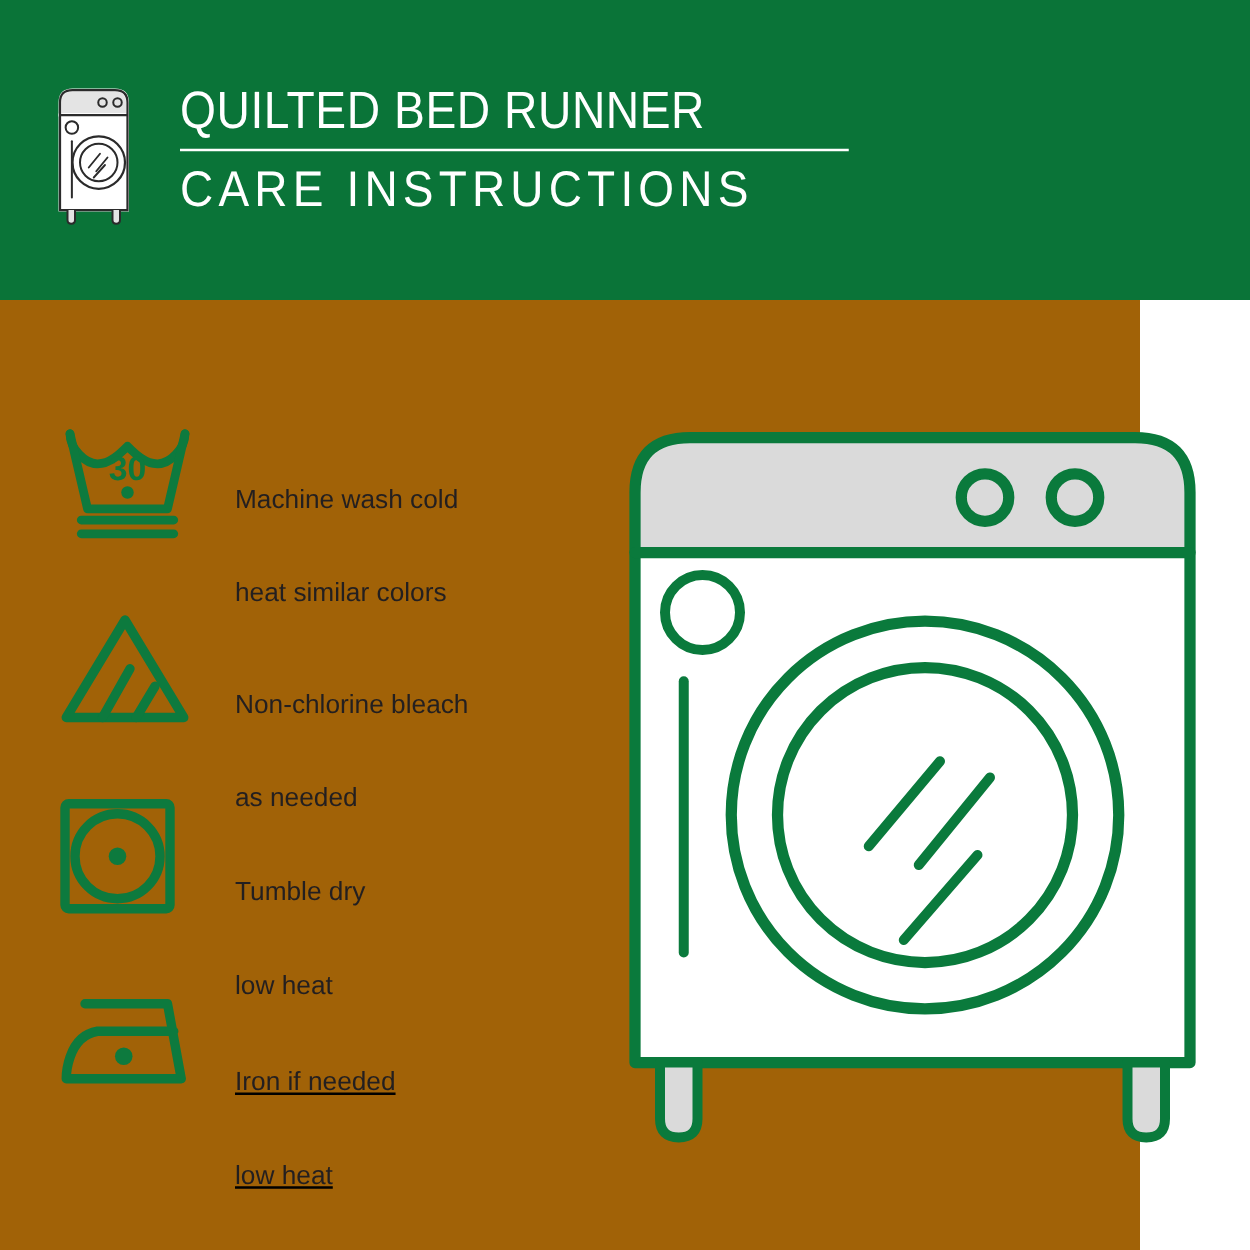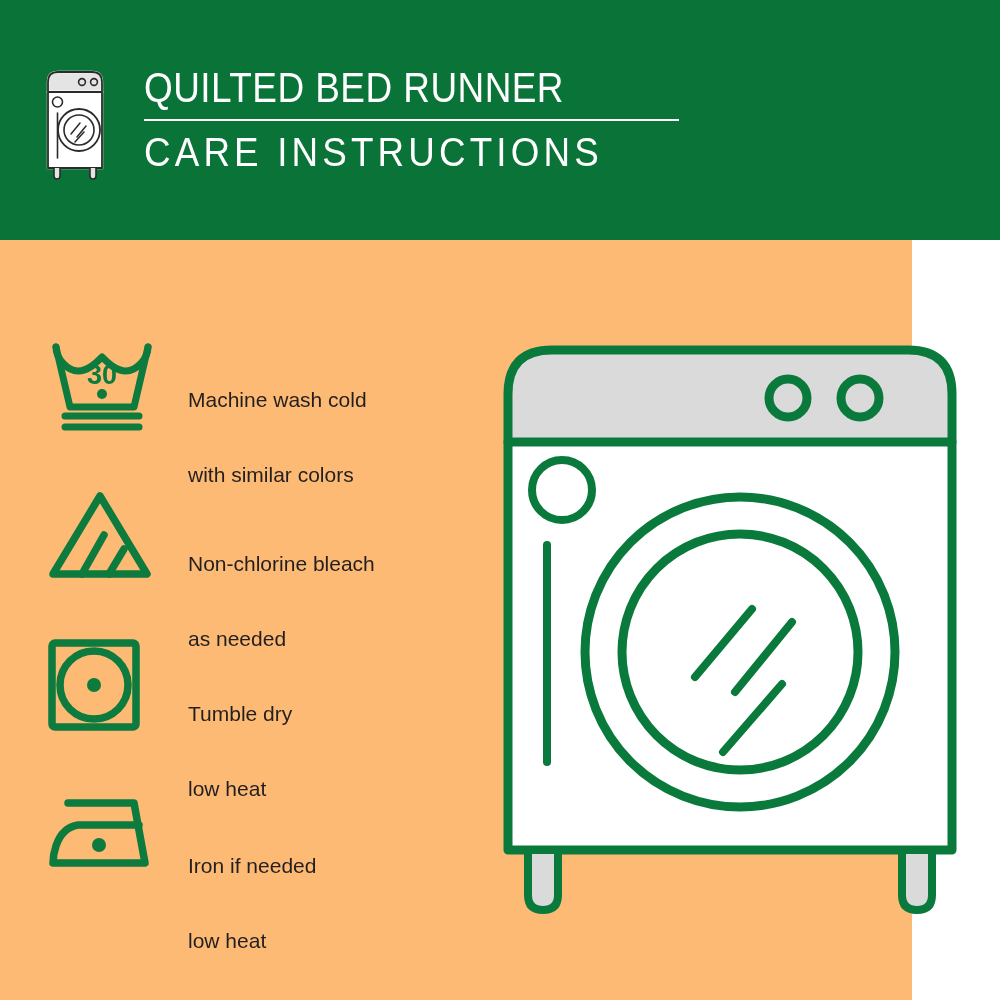--- a/index.html
+++ b/index.html
@@ -6,21 +6,21 @@
   * { margin:0; padding:0; box-sizing:border-box; }
   html, body {
     width:1000px; height:1000px;
     background:#ffffff;
     font-family:"Liberation Sans", sans-serif;
     overflow:hidden;
   }
   .page {
     position:relative;
     width:912px; height:1000px;
-    background:#fdba74;
+    background:#a16207;
   }
 
   
   .header-band {
     position:absolute;
     left:0; top:0;
     width:1000px; height:240px;
     background:#0a7438;
   }
   .header-inner {
@@ -94,21 +94,21 @@
     line-height:27px;
     font-weight:400;
     padding-top:8px;
   }
   .care-label .ln { display:block; white-space:nowrap;margin-top:48px; }
 
   
   .row-wash   { height:150px; }
   .row-bleach { height:150px; }
   .row-dry    { height:148px; }
-  .row-iron   { height:140px; }
+  .row-iron   { height:140px;text-decoration:underline; }
   .row-bleach .care-label { padding-top:22px; }
   .row-dry    .care-label { padding-top:22px; }
   .row-iron   .care-label { padding-top:26px; }
 
   
   .washer {
     position:absolute;
     left:490px; top:332px;
     width:480px; height:590px;
   }
@@ -170,21 +170,21 @@
             <path d="M10 10 L24 70 L88 70 L102 10"></path>
             <line x1="19" y1="79" x2="93" y2="79"></line>
             <line x1="19" y1="90" x2="93" y2="90"></line>
           </g>
           <text x="56" y="47" text-anchor="middle" font-family="Liberation Sans, sans-serif" font-size="27" font-weight="bold" fill="#0d7a3e">30</text>
           <circle cx="56" cy="57" r="5" fill="#0d7a3e"></circle>
         </svg>
       </div>
       <div class="care-label">
         <span class="ln">Machine wash cold</span>
-        <span class="ln">with similar colors</span>
+        <span class="ln">heat similar colors</span>
       </div>
     </div>
 
     <div class="care-row row-bleach">
       <div class="care-symbol">
         <svg width="108" height="92" viewBox="0 0 108 92" xmlns="http://www.w3.org/2000/svg">
           <g fill="none" stroke="#0d7a3e" stroke-width="7.5" stroke-linecap="round" stroke-linejoin="round">
             <path d="M54 7 L101 85 L7 85 Z"></path>
             <line x1="36" y1="85" x2="58" y2="46"></line>
             <line x1="63" y1="85" x2="78" y2="60"></line>

